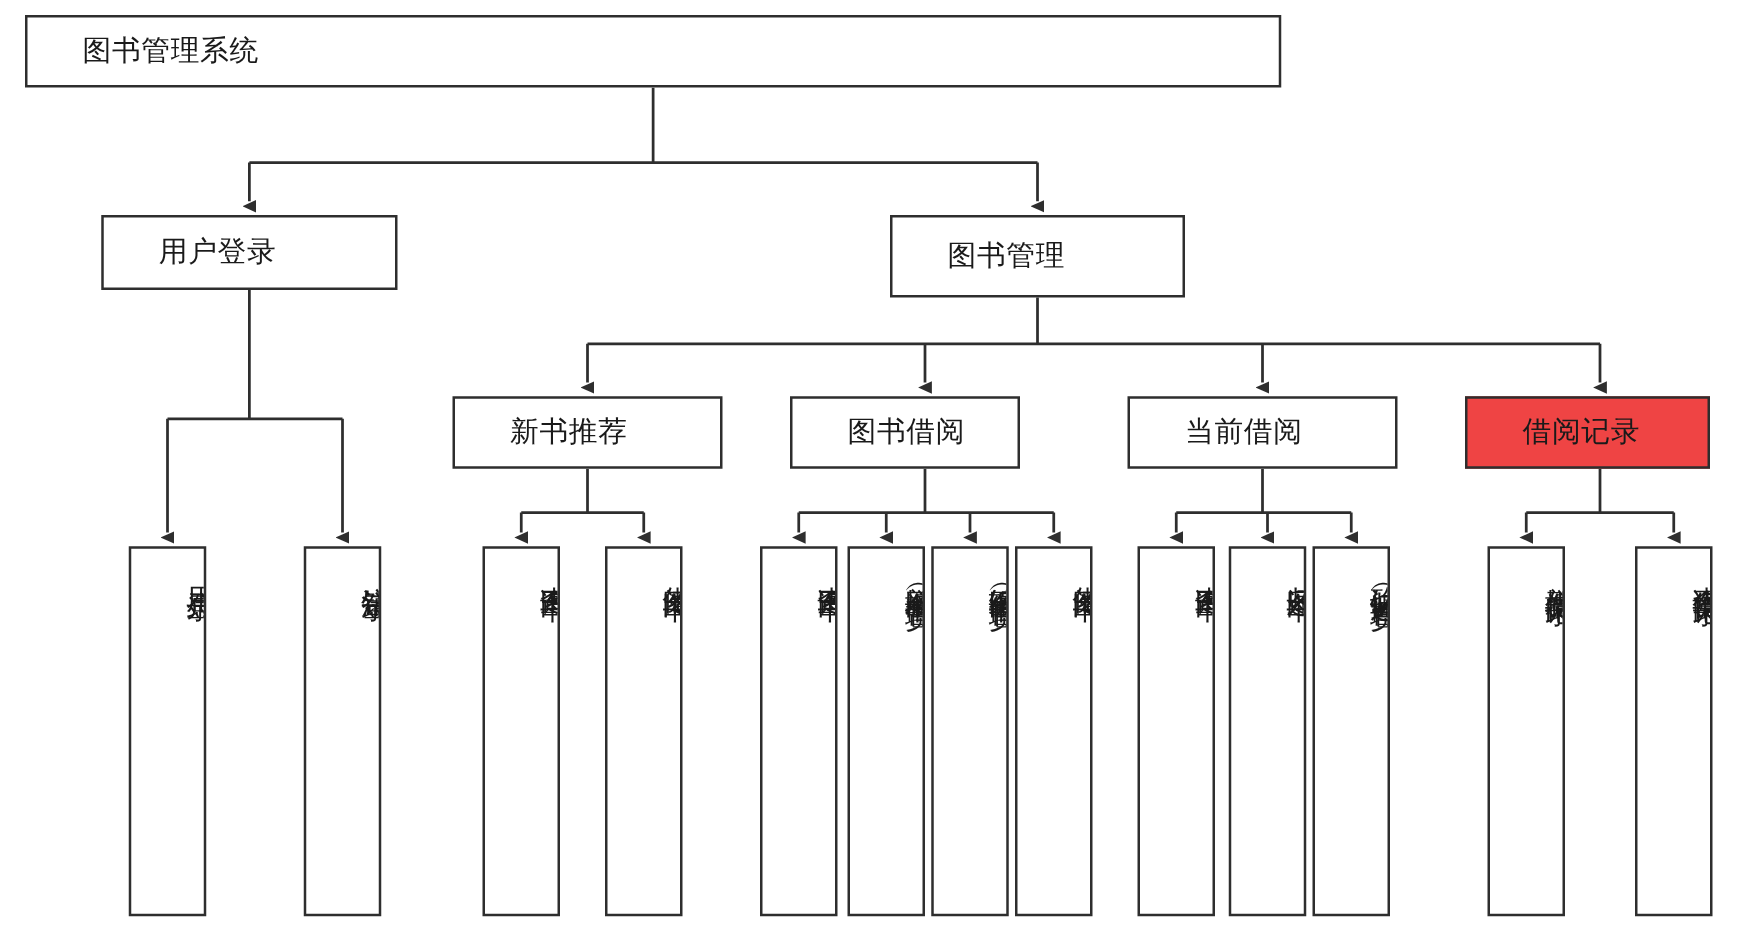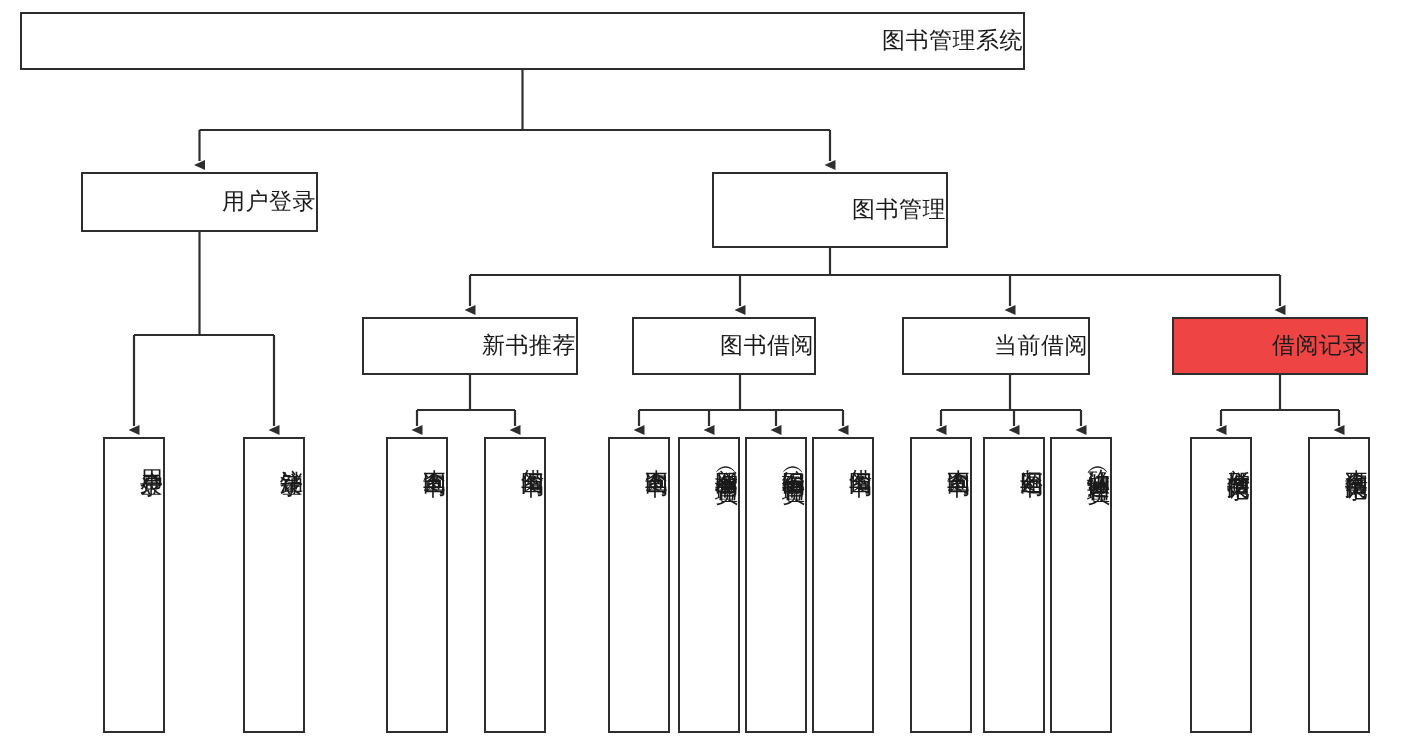--- a/index.html
+++ b/index.html
@@ -24,22 +24,23 @@
     width: 1405px;
     height: 747px;
   }
   .node {
     position: absolute;
     box-sizing: border-box;
     background: #ffffff;
     border: 2px solid #2e2e2e;
     display: flex;
     align-items: center;
-    justify-content: flex-end;
+    justify-content: flex-start;
     overflow: hidden;
+    padding-left: 44px;
   }
   .node-label {
     color: #1a1a1a;
     line-height: 1.18;
     text-align: center;
     white-space: nowrap;
   }
   .node.horiz .node-label {
     font-size: 23px;
     letter-spacing: 0.5px;
@@ -112,30 +113,30 @@
         <path d="M1339,410 L1339,426" stroke="#2e2e2e" stroke-width="2.2" fill="none" marker-end="url(#arrow)"></path>
       </g>
   </svg>
   <div id="nodes">
       <div class="node horiz" style="left: 20px; top: 12px; width: 1005px; height: 58px; border-color: rgb(46, 46, 46); background: rgb(255, 255, 255);">
         <span class="node-label" style="color: rgb(26, 26, 26);">图书管理系统</span>
       </div>
       <div class="node horiz" style="left: 81px; top: 172px; width: 237px; height: 60px; border-color: rgb(46, 46, 46); background: rgb(255, 255, 255);">
         <span class="node-label" style="color: rgb(26, 26, 26);">用户登录</span>
       </div>
-      <div class="node horiz" style="left: 712px; top: 172px; width: 236px; height: 76px; border-color: rgb(46, 46, 46); background: rgb(255, 255, 255);">
+      <div class="node horiz" style="left: 712px; top: 172px; width: 236px; height: 66px; border-color: rgb(46, 46, 46); background: rgb(255, 255, 255);">
         <span class="node-label" style="color: rgb(26, 26, 26);">图书管理</span>
       </div>
       <div class="node horiz" style="left: 362px; top: 317px; width: 216px; height: 58px; border-color: rgb(46, 46, 46); background: rgb(255, 255, 255);">
         <span class="node-label" style="color: rgb(26, 26, 26);">新书推荐</span>
       </div>
       <div class="node horiz" style="left: 632px; top: 317px; width: 184px; height: 58px; border-color: rgb(46, 46, 46); background: rgb(255, 255, 255);">
         <span class="node-label" style="color: rgb(26, 26, 26);">图书借阅</span>
       </div>
-      <div class="node horiz" style="left: 902px; top: 317px; width: 188px; height: 58px; border-color: rgb(46, 46, 46); background: rgb(255, 255, 255);">
+      <div class="node horiz" style="left: 902px; top: 317px; width: 216px; height: 58px; border-color: rgb(46, 46, 46); background: rgb(255, 255, 255);">
         <span class="node-label" style="color: rgb(26, 26, 26);">当前借阅</span>
       </div>
       <div class="node horiz" style="left: 1172px; top: 317px; width: 196px; height: 58px; border-color: rgb(46, 46, 46); background: #ef4444;">
         <span class="node-label" style="color: rgb(26, 26, 26);">借阅记录</span>
       </div>
       <div class="node vert" style="left: 103px; top: 437px; width: 62px; height: 296px; border-color: rgb(46, 46, 46); background: rgb(255, 255, 255);">
         <span class="node-label" style="color: rgb(26, 26, 26);">用户登录</span>
       </div>
       <div class="node vert" style="left: 243px; top: 437px; width: 62px; height: 296px; border-color: rgb(46, 46, 46); background: rgb(255, 255, 255);">
         <span class="node-label" style="color: rgb(26, 26, 26);">注销登录</span>

